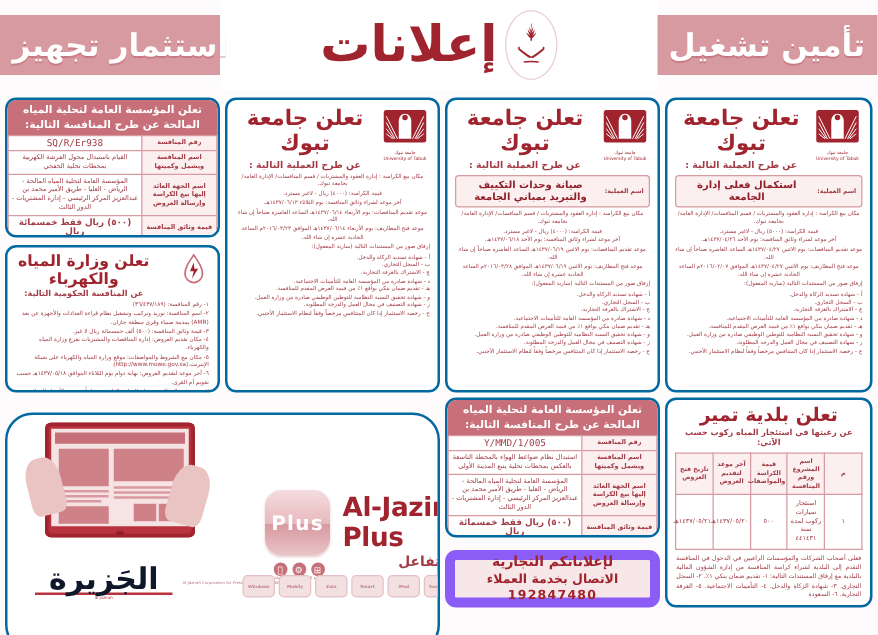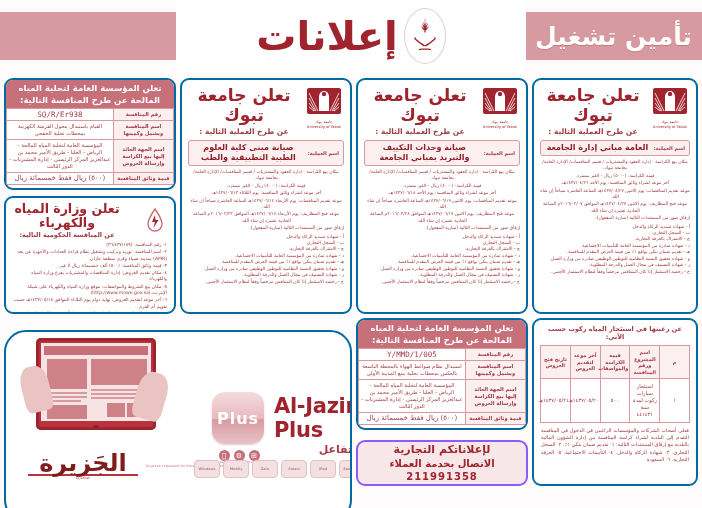--- a/index.html
+++ b/index.html
@@ -60,21 +60,21 @@
     width:100%;border-collapse:collapse;table-layout:fixed;
     font-size:5.3px;line-height:7px;color:#a23b45;
   }
   table.tn td{
     border:1px solid #d79aa0;padding:2px 2px;vertical-align:middle;
     text-align:center;
   }
   table.tn td.lbl{
     background:#fbeff0;font-weight:bold;width:33%;font-size:5.2px;
   }
-  table.tn td.big{font-size:7px;font-weight:normal;letter-spacing:.2px;}
+  table.tn td.big{font-size:7px;font-weight:bold;letter-spacing:.2px;}
   table.tn td.num{font-size:7.5px;font-family:"DejaVu Sans Mono","Liberation Mono",monospace;direction:ltr;}
 
   
   .uni-head{display:flex;align-items:flex-start;gap:4px;padding:5px 6px 0 6px;}
   .uni-logo{flex:0 0 auto;width:40px;text-align:center;}
   .uni-logo svg{display:block;margin:0 auto;}
   .uni-logo .cap{font-size:3.6px;line-height:4.4px;color:#a0242e;margin-top:1px;}
   .uni-title{flex:1 1 auto;text-align:center;}
   .uni-title .t1{font-size:17px;font-weight:bold;color:#a0242e;line-height:20px;}
   .uni-title .t2{font-size:7.5px;font-weight:bold;color:#a23b45;margin-top:2px;}
@@ -85,21 +85,21 @@
   }
   .uni-opname .lab{font-size:5px;font-weight:bold;flex:0 0 auto;color:#a23b45;}
   .uni-opname .val{flex:1 1 auto;text-align:center;font-size:8px;font-weight:bold;color:#8f1f28;line-height:10px;}
   .uni-body{padding:3px 6px 4px 6px;font-size:4.5px;line-height:6.4px;text-align:center;color:#a23b45;}
   .uni-body p{margin:0 0 1px 0;}
   .uni-body p.left{text-align:right;}
   .uni-list{margin:2px 0 0 0;padding:0;list-style:none;text-align:right;}
   .uni-list li{font-size:4.5px;line-height:6.4px;margin:0;}
 
   
-  .min-head{display:flex;align-items:flex-end;gap:20px;padding:4px 6px 0 6px;}
+  .min-head{display:flex;align-items:flex-start;gap:20px;padding:4px 6px 0 6px;}
   .min-logo{flex:0 0 auto;width:26px;text-align:center;}
   .min-title{flex:1 1 auto;text-align:center;}
   .min-title .t1{font-size:12.5px;font-weight:bold;color:#a0242e;line-height:14px;}
   .min-title .t2{font-size:6.5px;font-weight:bold;margin-top:1px;}
   .min-body{padding:3px 7px 4px 7px;}
   .min-body ol{margin:0;padding:0;list-style:none;}
   .min-body li{font-size:4.6px;line-height:6.6px;text-align:right;margin:0 0 .5px 0;}
   .min-body li .url{direction:ltr;display:inline-block;unicode-bidi:embed;}
 
   
@@ -125,21 +125,21 @@
     box-shadow:0 1px 2px rgba(160,36,46,.25);
     display:flex;align-items:center;justify-content:center;
     color:#ffffff;font-size:16px;font-weight:bold;letter-spacing:1px;
   }
   .jz-txt{position:absolute;left:268px;top:62px;width:150px;text-align:right;direction:rtl;}
   .jz-txt .en{font-size:21px;font-weight:bold;color:#a0242e;direction:ltr;text-align:left;line-height:24px;letter-spacing:-.3px;}
   .jz-txt .ar{font-size:11px;font-weight:bold;color:#a23b45;margin-top:1px;letter-spacing:1px;}
   .storeicons{position:absolute;left:206px;top:118px;width:54px;display:flex;gap:4px;align-items:center;justify-content:center;}
   .storeicons span{width:11px;height:11px;border-radius:50%;background:#c8707a;display:flex;align-items:center;justify-content:center;color:#fff;font-size:7px;}
   .jzlogo{position:absolute;left:22px;top:118px;width:110px;text-align:center;}
-  .jzlogo .name{font-size:24px;font-weight:bold;color:#7f1d1d;line-height:26px;}
+  .jzlogo .name{font-size:24px;font-weight:bold;color:#0f172a;line-height:26px;}
   .jzlogo .ul{height:2px;background:#b8333d;margin-top:-2px;}
   .jzlogo .sub{font-size:3.2px;color:#b8333d;line-height:4px;}
   .corpline{position:absolute;left:140px;top:128px;width:115px;font-size:3.1px;line-height:4px;color:#b8737c;text-align:right;}
   .corpline .en{direction:ltr;text-align:left;}
   .devices{position:absolute;left:188px;top:128px;display:flex;gap:3px;}
   .devices b{
     display:block;width:24px;height:16px;border-radius:4px;background:#f3e0e1;
     border:1px solid #e4c0c3;color:#bf8189;font-size:3.4px;font-weight:bold;
     display:flex;align-items:center;justify-content:center;
   }
@@ -155,39 +155,40 @@
   table.tam th{
     border:1px solid #d79aa0;background:#fbeff0;font-weight:bold;
     padding:3px 1px;font-size:5px;line-height:6.5px;height:26px;vertical-align:middle;
   }
   table.tam td{border:1px solid #d79aa0;padding:4px 1px;height:34px;vertical-align:middle;font-size:5.2px;line-height:7px;}
   .tamir-body{padding:4px 7px 4px 7px;font-size:5px;line-height:7.2px;text-align:justify;}
   .tamir-body p{margin:0;}
 
   
   .contact{
-    position:absolute;background:#f7e7e8;border:2px solid #8b5cf6;border-radius:9px;
+    position:absolute;background:#f7e7e8;border:8px solid #8b5cf6;border-radius:9px;
     display:flex;flex-direction:column;align-items:center;justify-content:center;
     box-sizing:border-box;
   }
   .contact .c1{font-size:11px;font-weight:bold;color:#a0242e;line-height:14px;letter-spacing:.5px;}
   .contact .c2{font-size:10px;font-weight:bold;color:#a0242e;line-height:13px;letter-spacing:.5px;}
   .contact .c3{font-size:10px;font-weight:bold;color:#a0242e;line-height:13px;direction:ltr;letter-spacing:1px;}
 </style>
 </head>
 <body>
 
 <div class="page">
 
   <div class="masthead">
     <div class="mh-band"></div>
     <div class="mh-side-l"></div>
     <div class="mh-side-r"></div>
     <div class="mh-center"></div>
 
+    <div class="mh-sub left">استثمار تجهيز</div>
     <div class="mh-sub right">تأمين تشغيل</div>
 
     <div class="mh-title">
       <span class="mh-emblem">
         <svg width="26" height="40" viewBox="0 0 26 40" aria-hidden="true">
           <g fill="#a0242e">
             <path d="M13 2 c.6 3 .2 5 -.6 7 .9-1 1.7-2.3 2.2-3.6 -.1 2 -.6 3.6 -1.3 4.9 1.1-.9 2-2 2.6-3.2 -.3 2.2 -1.1 3.9 -2.1 5.2 1.3-.6 2.4-1.5 3.2-2.6 -.7 2.2 -2 3.8 -3.4 4.8 l0 2 -1.2 0 0-2 c-1.4-1 -2.7-2.6 -3.4-4.8 .8 1.1 1.9 2 3.2 2.6 -1-1.3 -1.8-3 -2.1-5.2 .6 1.2 1.5 2.3 2.6 3.2 -.7-1.3 -1.2-2.9 -1.3-4.9 .5 1.3 1.3 2.6 2.2 3.6 -.8-2 -1.2-4 -.6-7z"></path>
             <path d="M3 22 c3.5 3 7 5.5 10.5 7.5 l-1.6 1.1 C8.4 28.4 5.3 26 2.4 23.3z"></path>
             <path d="M23 22 l.6 1.3 C20.7 26 17.6 28.4 14.1 30.6 l-1.6-1.1 C16 27.5 19.5 25 23 22z"></path>
             <path d="M2 22.6 c.4-.9 1.1-1.4 1.9-1.2 l-.4 1.4z"></path>
@@ -269,24 +270,20 @@
           <circle cx="18" cy="9" r="2.2" fill="#a0242e"></circle>
         </svg>
         <div class="cap">جامعة تبوك</div>
         <div class="cap">University of Tabuk</div>
       </div>
       <div class="uni-title">
         <div class="t1">تعلن جامعة تبوك</div>
         <div class="t2">عن طرح العملية التالية :</div>
       </div>
     </div>
-    <div class="uni-opname">
-      <span class="lab">اسم العملية:</span>
-      <span class="val">صيانة مبنى كلية العلوم الطبية التطبيقية والطب</span>
-    </div>
     <div class="uni-body">
       <div>
           <p>مكان بيع الكراسة : إدارة العقود والمشتريات / قسم المنافسات/ الإدارة العامة/ بجامعة تبوك.</p>
           <p>قيمة الكراسة: (٤٠٠٠) ريال - لاغير مسترد.</p>
           <p>آخر موعد لشراء وثائق المنافسة: يوم الثلاثاء ١٤٣٧/٠٦/١٣هـ.</p>
           <p>موعد تقديم المناقصات: يوم الأربعاء ١٤٣٧/٠٦/١٤هـ الساعة العاشرة صباحاً إن شاء الله.</p>
           <p>موعد فتح المظاريف: يوم الأربعاء ١٤٣٧/٠٦/١٤هـ الموافق ٢٠١٦/٠٣/٢٣م الساعة الحادية عشرة إن شاء الله.</p>
         </div>
       <p class="left">إرفاق صور من المستندات التالية (سارية المفعول):</p>
       <ul class="uni-list">
@@ -375,21 +372,21 @@
         <div class="cap">جامعة تبوك</div>
         <div class="cap">University of Tabuk</div>
       </div>
       <div class="uni-title">
         <div class="t1">تعلن جامعة تبوك</div>
         <div class="t2">عن طرح العملية التالية :</div>
       </div>
     </div>
     <div class="uni-opname">
       <span class="lab">اسم العملية:</span>
-      <span class="val">العامة مباني إدارة الجامعة</span>
+      <span class="val">استكمال فعلى إدارة الجامعة</span>
     </div>
     <div class="uni-body">
       <div>
           <p>مكان بيع الكراسة : إدارة العقود والمشتريات / قسم المنافسات/ الإدارة العامة/ بجامعة تبوك.</p>
           <p>قيمة الكراسة: (٥٠٠٠) ريال - لاغير مسترد.</p>
           <p>آخر موعد لشراء وثائق المنافسة: يوم الأحد ١٤٣٧/٠٤/٢٦هـ.</p>
           <p>موعد تقديم المناقصات: يوم الاثنين ١٤٣٧/٠٤/٢٧هـ الساعة العاشرة صباحاً إن شاء الله.</p>
           <p>موعد فتح المظاريف: يوم الاثنين ١٤٣٧/٠٤/٢٧هـ الموافق ٢٠١٦/٠٢/٠٧م الساعة الحادية عشرة إن شاء الله.</p>
         </div>
       <p class="left">إرفاق صور من المستندات التالية (سارية المفعول):</p>
@@ -484,25 +481,26 @@
             <td class="lbl">قيمة وثائق المنافسة</td>
             <td class="big">(٥٠٠) ريال فقط خمسمائة ريال</td>
           </tr>
         </tbody>
     </table>
   </div>
 
   <div class="contact" style="left:356px;top:440px;width:172px;height:46px;">
     <div class="c1">لإعلاناتكم التجارية</div>
     <div class="c2">الاتصال بخدمة العملاء</div>
-    <div class="c3">211991358</div>
+    <div class="c3">192847480</div>
   </div>
 
   <div class="box" style="left:532px;top:318px;width:166px;height:168px;">
     <div class="tamir-title">
+      <div class="t1">تعلن بلدية تمير</div>
       <div class="t2">عن رغبتها في استئجار المياه ركوب حسب الآتي:</div>
     </div>
     <table class="tam">
       <thead>
           <tr>
             <th>م</th>
             <th>اسم المشروع ورقم المنافسة</th>
             <th>قيمة الكراسة والمواصفات</th>
             <th>آخر موعد لتقديم العروض</th>
             <th>تاريخ فتح العروض</th>

